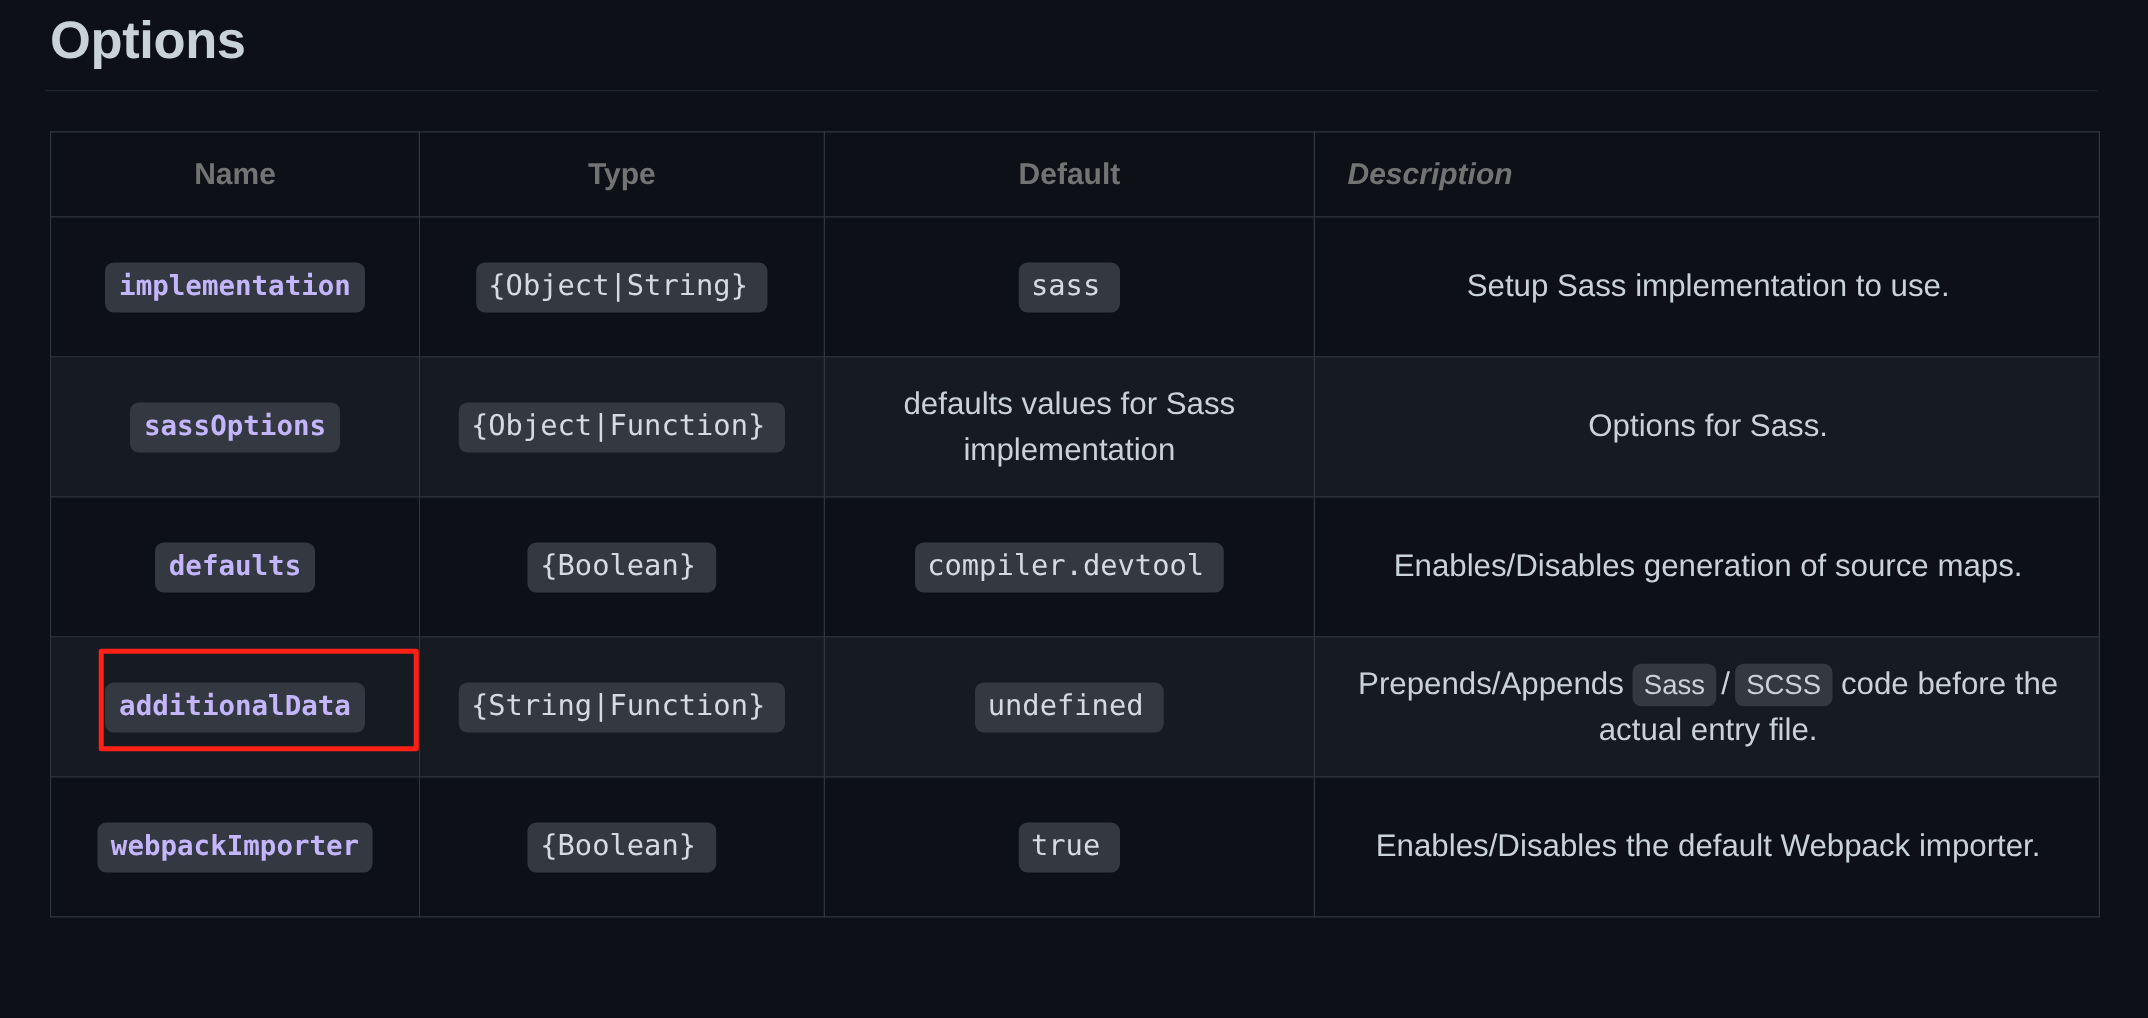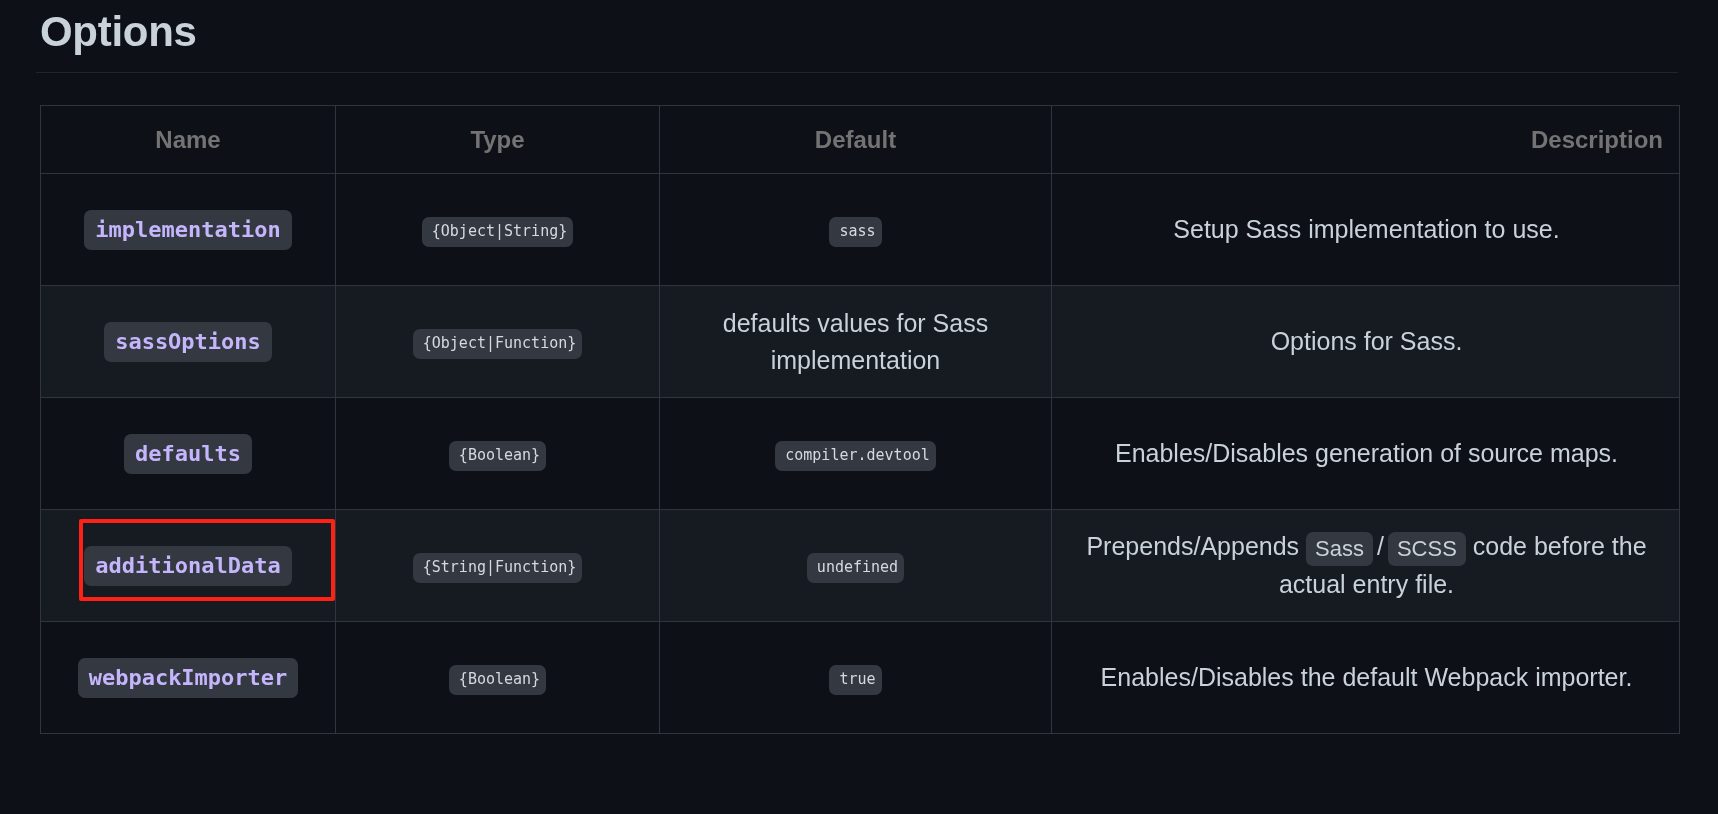--- a/index.html
+++ b/index.html
@@ -63,22 +63,23 @@
   table.opts thead th {
     background: #0d1117;
     height: 68px;
     font-size: 24px;
     font-weight: bold;
     color: #737373;
     text-align: center;
     padding: 0 16px;
   }
   table.opts thead th.th-desc {
-    text-align: right;
+    text-align: left;
     padding-left: 26px;
+    font-style: italic;
   }
 
   table.opts tbody tr.row-odd  td { background: #0d1117; }
   table.opts tbody tr.row-even td { background: #161b22; }
 
   table.opts tbody td {
     height: 112px;
     font-size: 25px;
     line-height: 1.48;
     color: #c9d1d9;
@@ -89,25 +90,25 @@
     text-align: center;
     padding-left: 26px;
     padding-right: 24px;
   }
   table.opts tbody td.cell-name { position: relative; }
 
   
   code.pill {
     display: inline-block;
     font-family: "DejaVu Sans Mono", "Liberation Mono", monospace;
-    font-size: 15px;
+    font-size: 23px;
     line-height: 1.25;
     background: #343941;
     border-radius: 7px;
-    padding: 5px 6px 6px 10px;
+    padding: 5px 16px 6px 10px;
     white-space: nowrap;
     vertical-align: middle;
   }
   code.pill.code-blue {
     color: #c4b5fd;
     font-weight: bold;
     font-size: 22px;
     padding: 6px 11px 7px 11px;
   }
   code.pill.code-plain { color: #d5dae1; }

